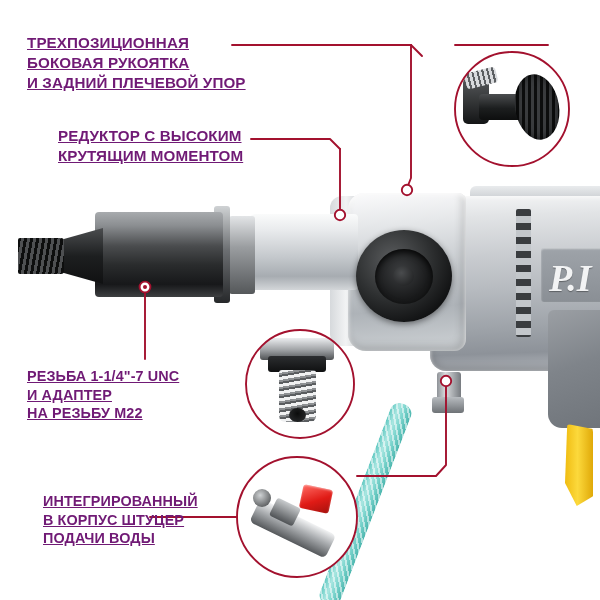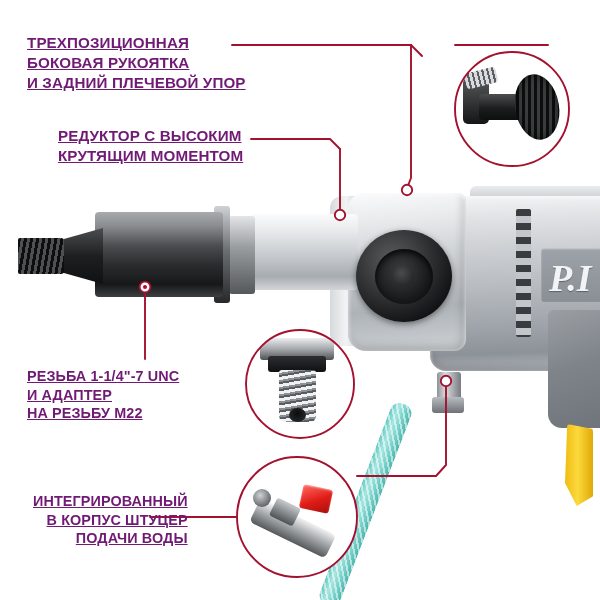--- a/index.html
+++ b/index.html
@@ -21,21 +21,21 @@
     letter-spacing:0.1px;
     line-height:1.30;
     text-transform:uppercase;
     white-space:pre-line;
     user-select:none;
     text-decoration:underline;
   }
   #txt-handle  {left:27px; top:33px;  font-size:15.2px;}
   #txt-gearbox {left:27px; top:126px; font-size:15.2px;margin-left:31px;}
   #txt-thread  {left:27px; top:367px; font-size:14.4px;}
-  #txt-water   {left:33px; top:492px; font-size:14.4px;text-align:right;}
+  #txt-water   {left:43px; top:492px; font-size:14.4px;}
 
   
   svg.layer{position:absolute;left:0;top:0;width:600px;height:600px;overflow:visible;}
   svg.layer *{shape-rendering:geometricPrecision;}
 
   
   .photo{position:absolute;}
 
   
   #drill-body{

